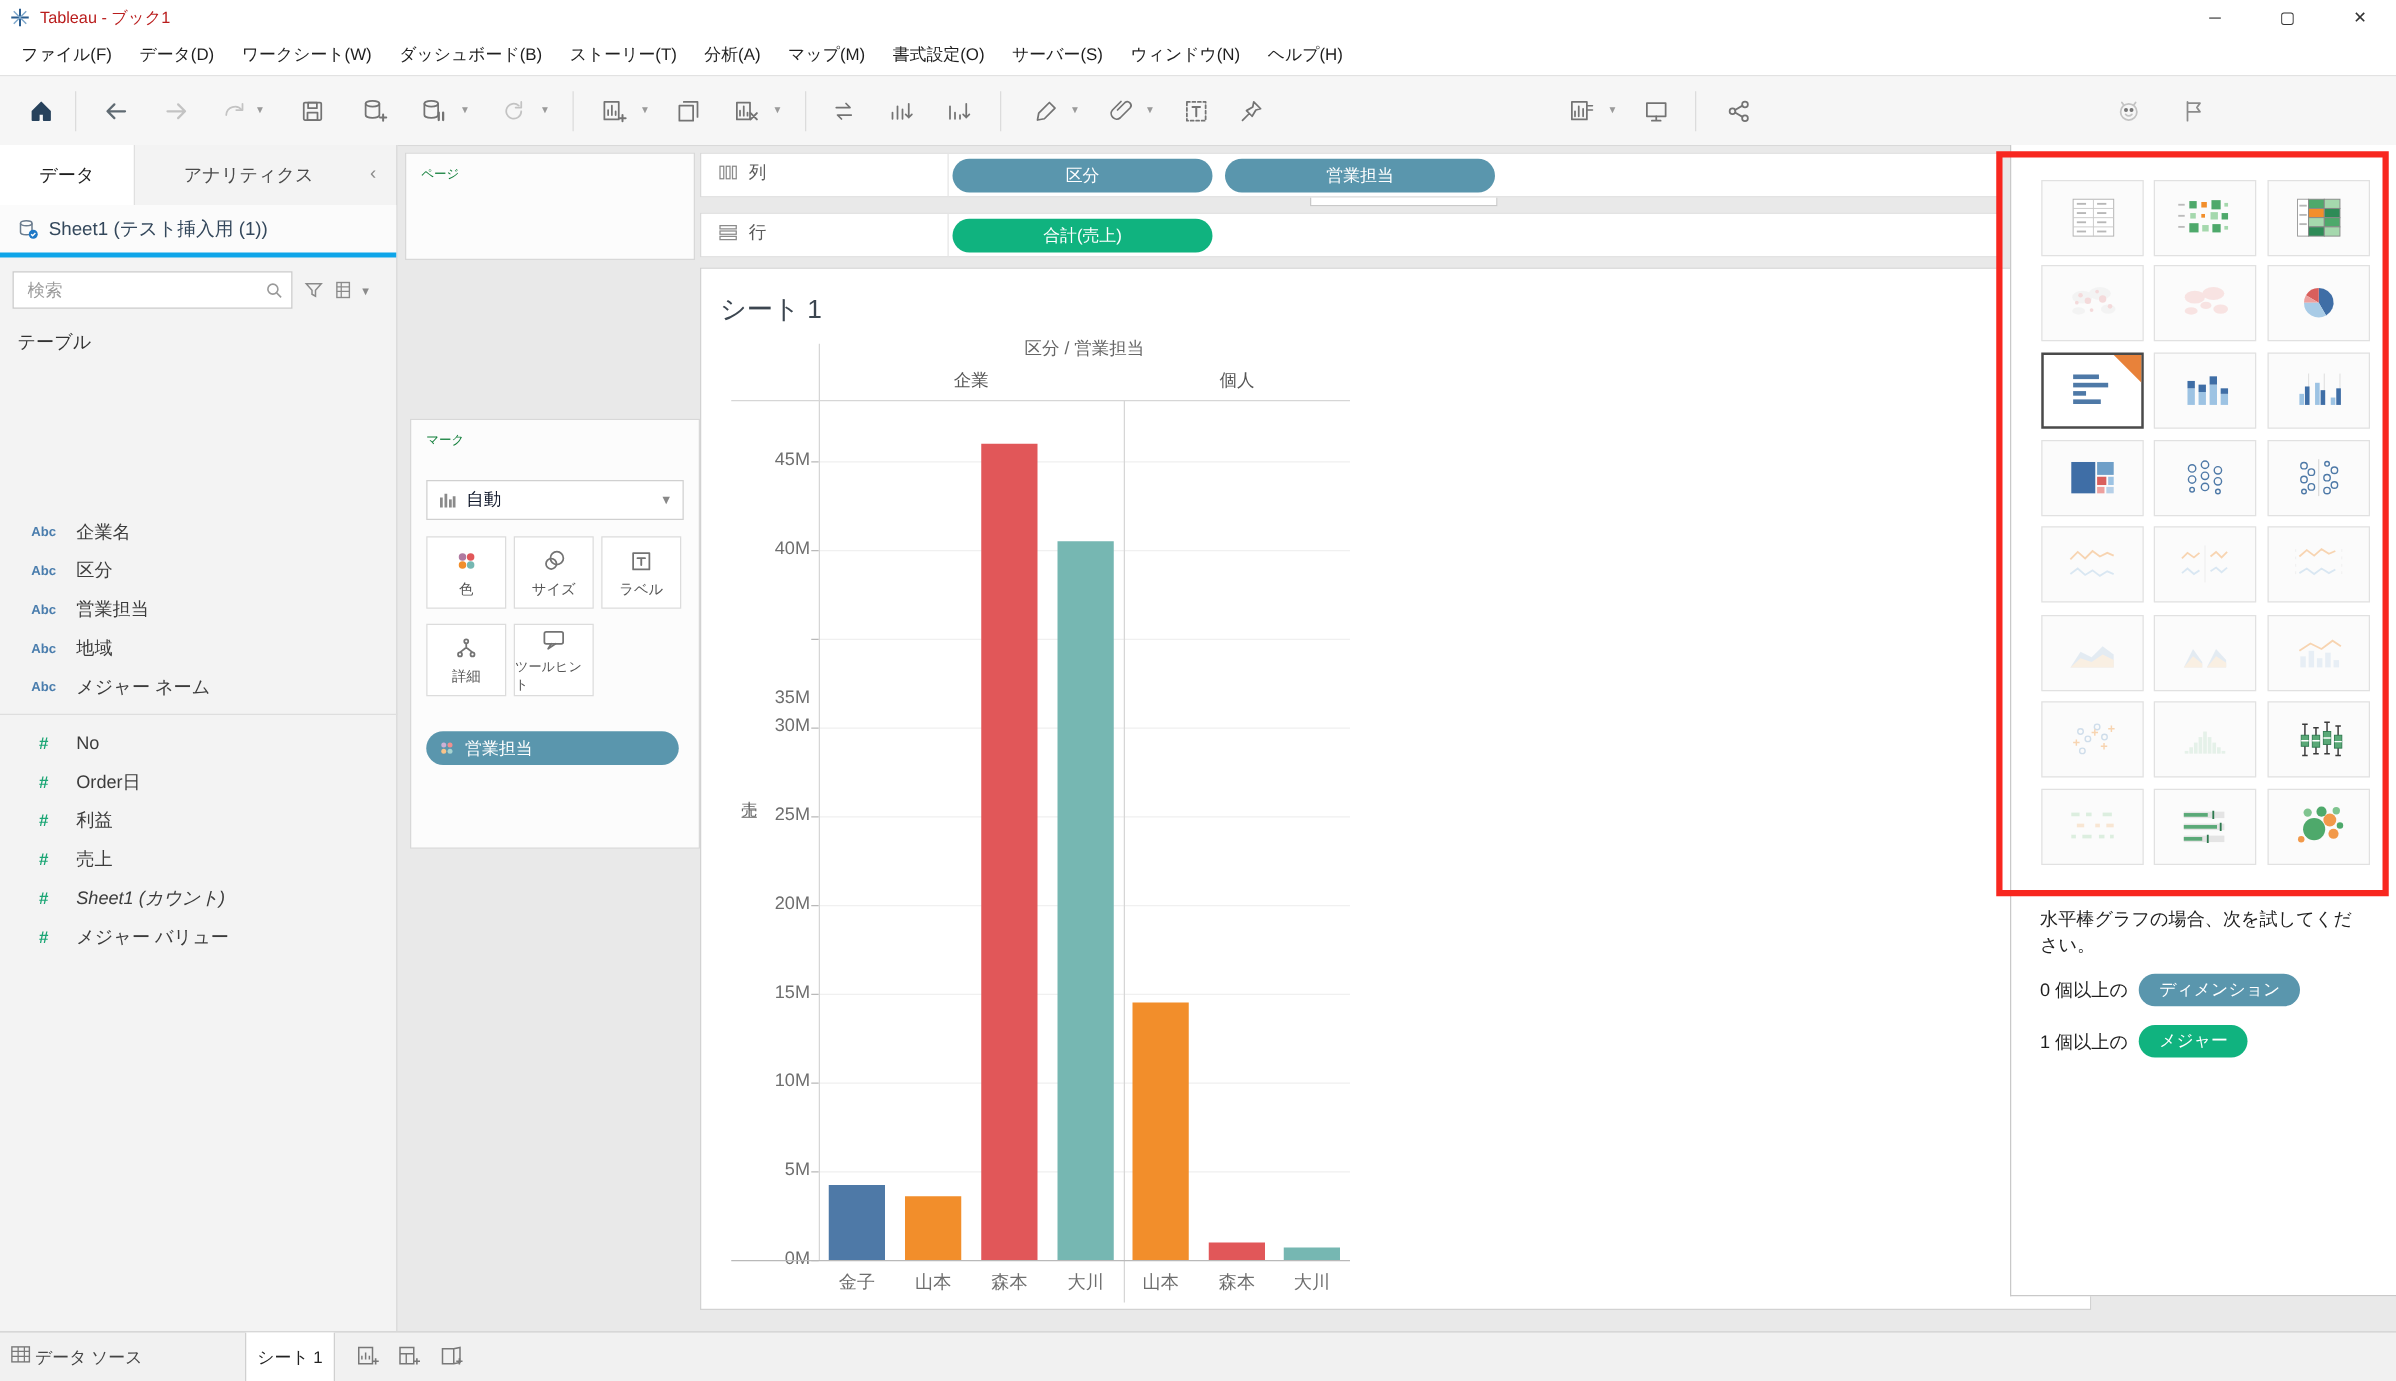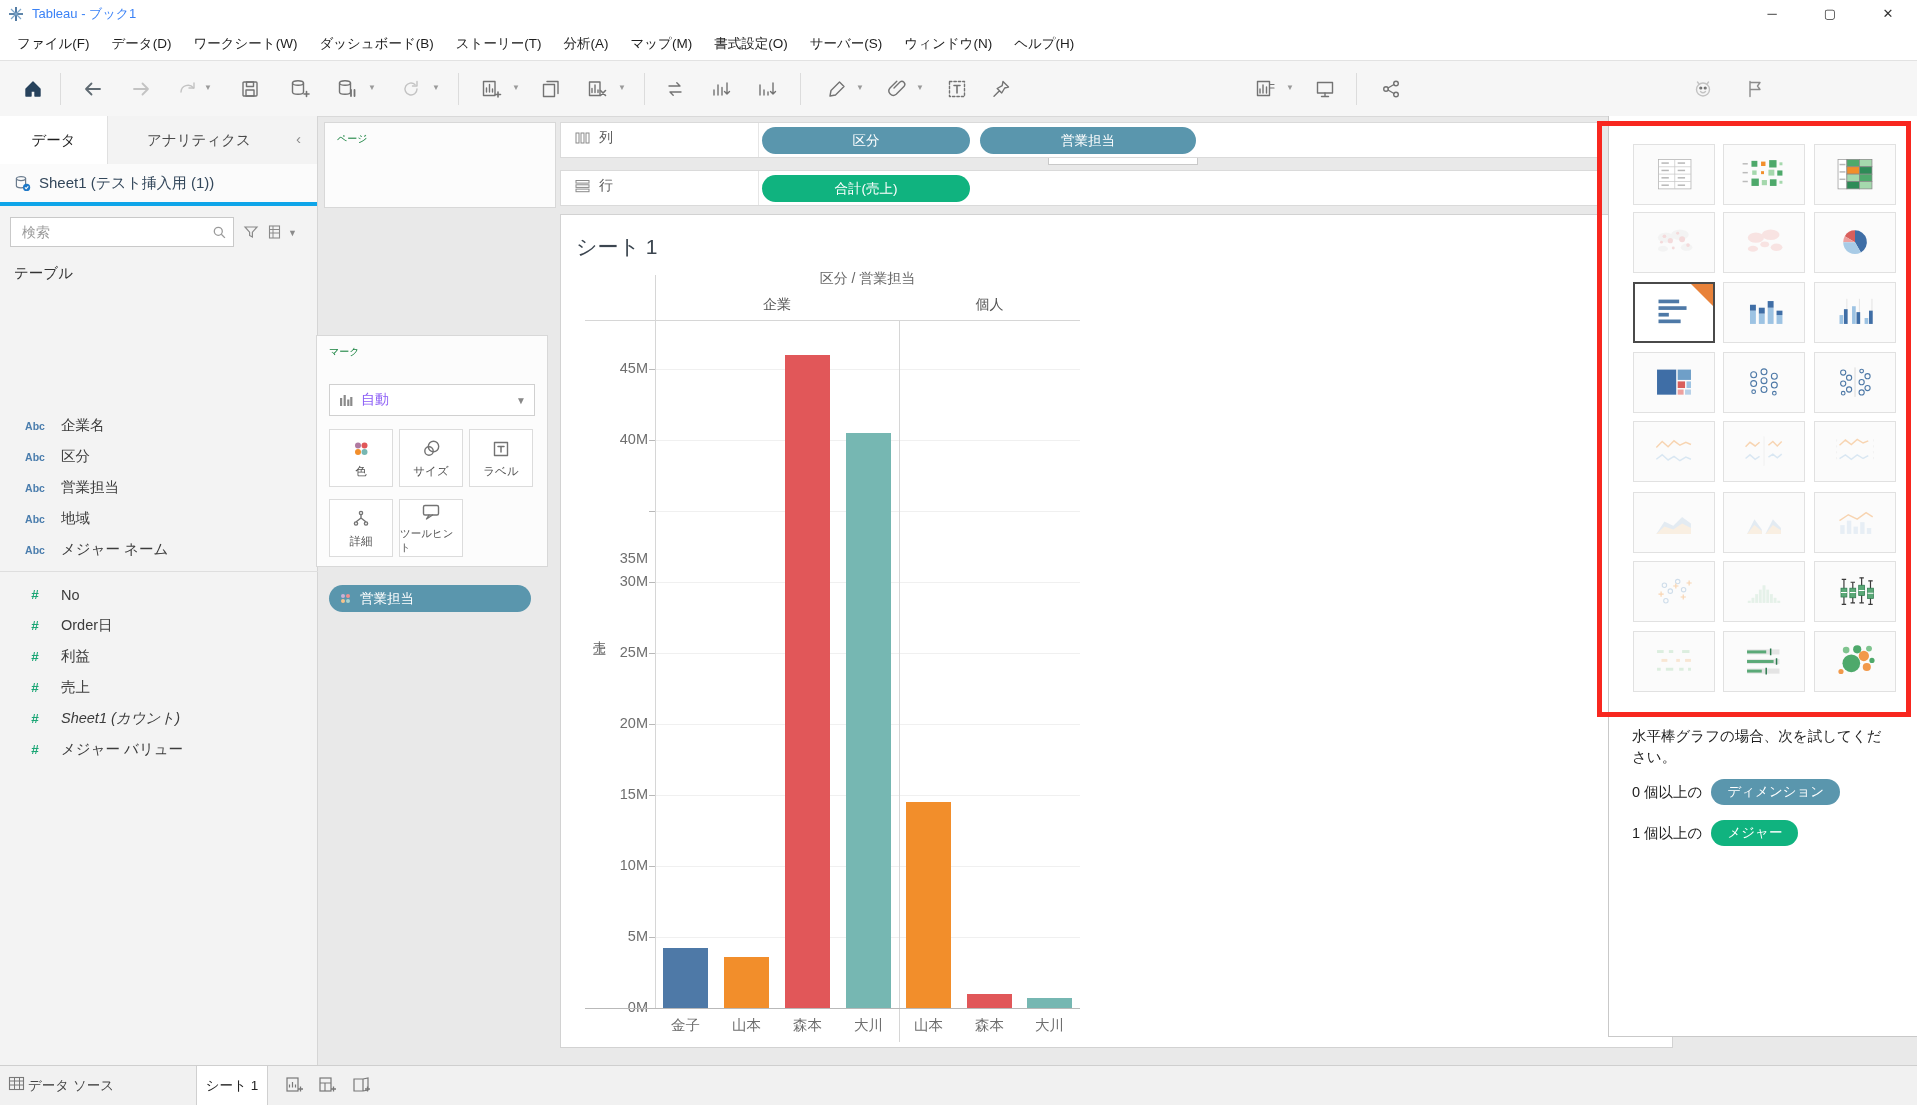--- a/index.html
+++ b/index.html
@@ -1,21 +1,21 @@
 <!DOCTYPE html>
 <html><head>
 <meta charset="utf-8">
 <style>
 html,body{margin:0;padding:0}
 body{font-family:"Liberation Sans","DejaVu Sans",sans-serif;-webkit-font-smoothing:antialiased}
 #app{position:relative;width:1917px;height:1105px;background:#e9e9e9;overflow:hidden}
 .abs{position:absolute}
 
 #titlebar{position:absolute;left:0;top:0;width:1917px;height:28px;background:#fff;border-bottom:1px solid #e4e4e4}
-#title-text{position:absolute;left:32px;top:5px;font-size:13px;color:#3b82f6}
+#title-text{position:absolute;left:32px;top:5px;font-size:13px;color:#b91c1c}
 .winctl{position:absolute;top:0;width:58px;height:28px;text-align:center;line-height:28px;font-size:13px;color:#333}
 
 #menubar{position:absolute;left:0;top:28px;width:1917px;height:33px;background:#fff;border-bottom:1px solid #e2e2e2;display:flex;align-items:center;padding-left:6px;box-sizing:border-box}
 .menu-item{font-size:13.5px;color:#1e1e1e;padding:0 11px;height:100%;display:flex;align-items:center;cursor:default}
 
 #toolbar{position:absolute;left:0;top:61px;width:1917px;height:55px;background:#f6f6f6;border-bottom:1px solid #d9d9d9}
 .tbi{position:absolute;top:15px;width:26px;height:26px;display:flex;align-items:center;justify-content:center;color:#787878}
 .tb-sep{position:absolute;top:12px;width:1px;height:32px;background:#dcdcdc}
 .tb-caret{position:absolute;top:22px;font-size:10px;color:#9a9a9a}
 #view-mode-select{position:absolute;left:1048px;top:74px;width:150px;height:30px;background:#fff;border:1px solid #c9c9c9;font-size:14px;color:#333;display:flex;align-items:center;padding-left:10px;box-sizing:border-box}
@@ -37,21 +37,21 @@
 .field-row{position:absolute;left:0;width:318px;height:31px;display:flex;align-items:center;padding-left:22px;box-sizing:border-box;gap:13px}
 .field-type{width:26px;text-align:center;flex:0 0 26px}
 .field-type.dim{color:#4a7dad;font-size:10.5px;font-weight:bold}
 .field-type.meas{color:#1ba675;font-size:13.5px;font-weight:bold}
 .field-label{font-size:14.5px;color:#3c3c3c}
 #field-divider{position:absolute;left:0;top:336px;width:318px;height:1px;background:#dedede}
 
 .card{position:absolute;background:#fcfcfc;border:1px solid #d8d8d8;box-sizing:border-box}
 .card-title{position:absolute;left:12px;top:9px;font-size:10px;color:#15803d}
 #marks-dropdown{position:absolute;left:12px;top:48px;width:206px;height:32px;background:#fff;border:1px solid #d0d0d0;box-sizing:border-box;display:flex;align-items:center;gap:8px;padding-left:9px}
-#marks-dropdown .dd-label{font-size:14px;color:#8b5cf6;flex:1}
+#marks-dropdown .dd-label{font-size:14px;color:#0f172a;flex:1}
 #marks-dropdown .dd-caret{color:#888;font-size:10px;padding-right:8px}
 .mark-btn{position:absolute;width:64px;height:58px;background:#fff;border:1px solid #dcdcdc;box-sizing:border-box;display:flex;flex-direction:column;align-items:center;justify-content:center;gap:4px}
 .mark-btn .mb-label{font-size:11.5px;color:#555}
 .pill{height:27px;border-radius:14px;color:#fff;font-size:13.5px;display:flex;align-items:center;justify-content:center;box-sizing:border-box}
 
 .shelf{position:absolute;background:#fff;border:1px solid #dadada;box-sizing:border-box}
 .shelf-label{position:absolute;left:14px;top:6px;display:flex;align-items:center;gap:9px;font-size:14px;color:#5a5a5a}
 .shelf-div{position:absolute;top:0;width:1px;height:100%;background:#e6e6e6}
 
 #sheet{position:absolute;left:560px;top:214px;width:1113px;height:834px;background:#fff;border:1px solid #d2d2d2;box-sizing:border-box}
@@ -368,21 +368,21 @@
           <span class="field-type meas">#</span>
           <span class="field-label">メジャー バリュー</span>
         </div>
       </div>
   <div id="field-divider" style="top: 455px;"></div>
 </aside>
 
 <div class="card" id="card-pages" style="left:324px;top:122px;width:232px;height:86px">
   <span class="card-title">ページ</span>
 </div>
-<div class="card" id="card-marks" style="left:316px;top:335px;width:232px;height:232px">
+<div class="card" id="card-marks" style="left:328px;top:335px;width:232px;height:344px">
   <span class="card-title">マーク</span>
   <div id="marks-dropdown">
     <span>
           <svg width="14" height="14" viewBox="0 0 14 14">
             <rect x="1" y="5" width="2.2" height="8" fill="#8a8a8a"></rect>
             <rect x="4.6" y="2" width="2.2" height="11" fill="#8a8a8a"></rect>
             <rect x="8.2" y="6.5" width="2.2" height="6.5" fill="#8a8a8a"></rect>
             <rect x="11.2" y="4" width="2.2" height="9" fill="#8a8a8a"></rect>
           </svg>
         </span>

